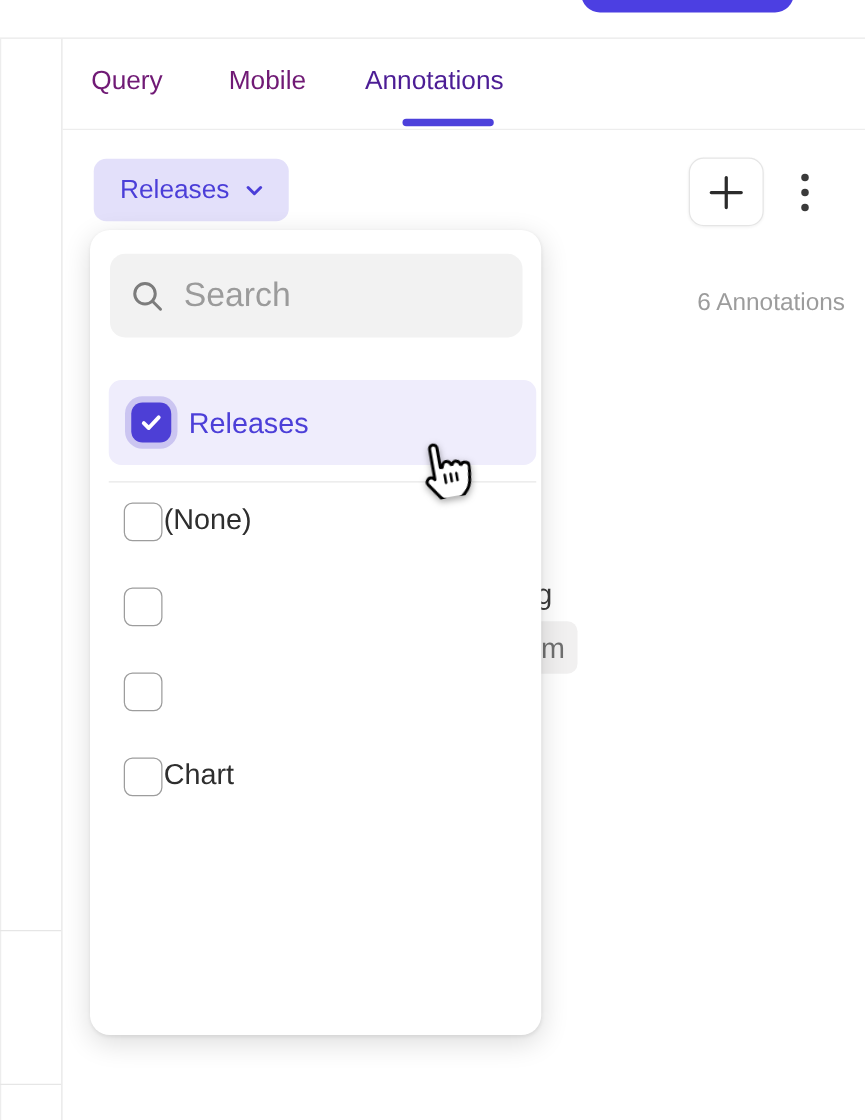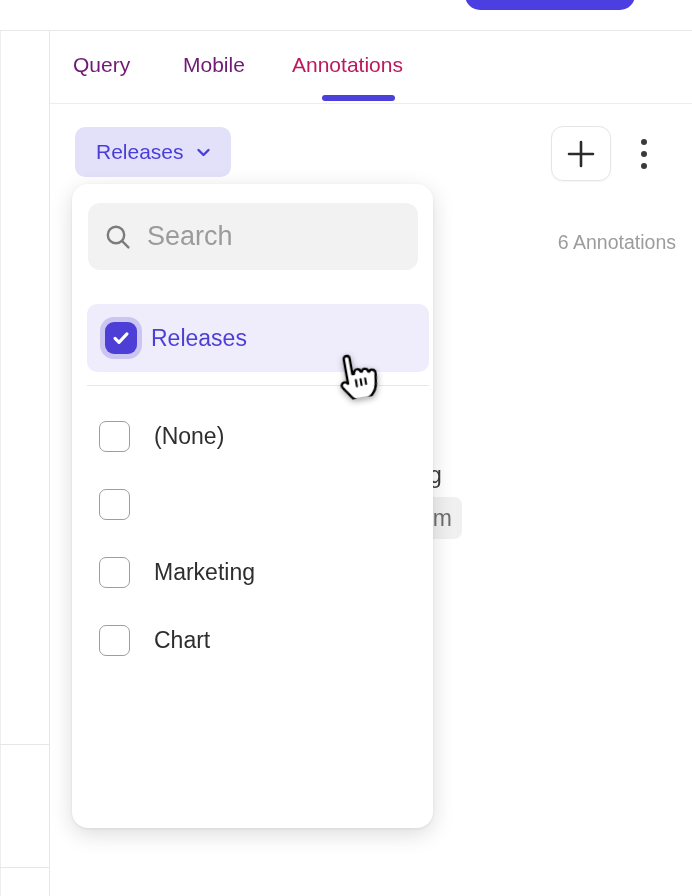--- a/index.html
+++ b/index.html
@@ -20,21 +20,21 @@
   .rail-div-1 { position:absolute; left:0; top:744px; width:49px; height:1px; background:#e6e6e6; }
   .rail-div-2 { position:absolute; left:0; top:867px; width:49px; height:1px; background:#e6e6e6; }
   
   .tabbar-border { position:absolute; left:50px; top:103px; right:0; height:1px; background:#ededed; }
   .tab {
     position:absolute; top:52px; font-size:21px; font-weight:500; color:#701a75;
     background:none; border:none; cursor:pointer; font-family:inherit; line-height:26px;
   }
   .tab-query { left:73px; }
   .tab-chart { left:183px; }
-  .tab-annotations { left:292px; color:#be185d; }
+  .tab-annotations { left:292px; color:#4c1d95; }
   .tab-underline {
     position:absolute; left:322px; top:95px; width:73px; height:6px;
     border-radius:3px; background:#4c40db;
   }
   
   .filter-pill {
     position:absolute; left:75px; top:127px; height:50px; padding:0 18px 0 21px;
     background:#e3e0fa; border:none; border-radius:10px;
     display:flex; align-items:center; gap:10px; cursor:pointer; z-index:2;
   }
@@ -86,21 +86,21 @@
   }
   .cb-checked {
     width:32px; height:32px; border-radius:9px; background:#4d3fd6; flex:0 0 auto;
     box-shadow:0 0 0 5px #cbc5f1; display:flex; align-items:center; justify-content:center;
     border:none; cursor:pointer; margin-left:5px;
   }
   .sel-row .lbl { font-size:23px; font-weight:500; color:#4c3fd8; }
   .divider { margin:13px 4px 0 15px; height:1px; background:#e7e7e7; }
   .opt-list { margin-top:16px; }
   .opt-row {
-    height:68px; display:flex; align-items:center; padding-left:27px; gap:24px; cursor:pointer;
+    height:68px; display:flex; align-items:flex-start; padding-left:27px; gap:1px; cursor:pointer;
   }
   .cb-empty {
     width:31px; height:31px; border-radius:7px; border:1.5px solid #9d9d9d;
     background:#fff; flex:0 0 auto; cursor:pointer;
   }
   .opt-row .lbl { font-size:23px; color:#2e2e2e; }
   
   .cursor {
     position:absolute; left:331px; top:351px; z-index:40; pointer-events:none;
     transform:rotate(-10deg);
@@ -180,21 +180,20 @@
   <div class="opt-list">
     <div class="opt-row">
       <span class="cb-empty"></span>
       <span class="lbl">(None)</span>
     </div>
     <div class="opt-row">
       <span class="cb-empty"></span>
     </div>
     <div class="opt-row">
       <span class="cb-empty"></span>
-      <span class="lbl">Marketing</span>
     </div>
     <div class="opt-row">
       <span class="cb-empty"></span>
       <span class="lbl">Chart</span>
     </div>
   </div>
 </div>
 
 <div class="cursor">
   <svg width="46" height="48" viewBox="0 0 24 26" fill="none">

